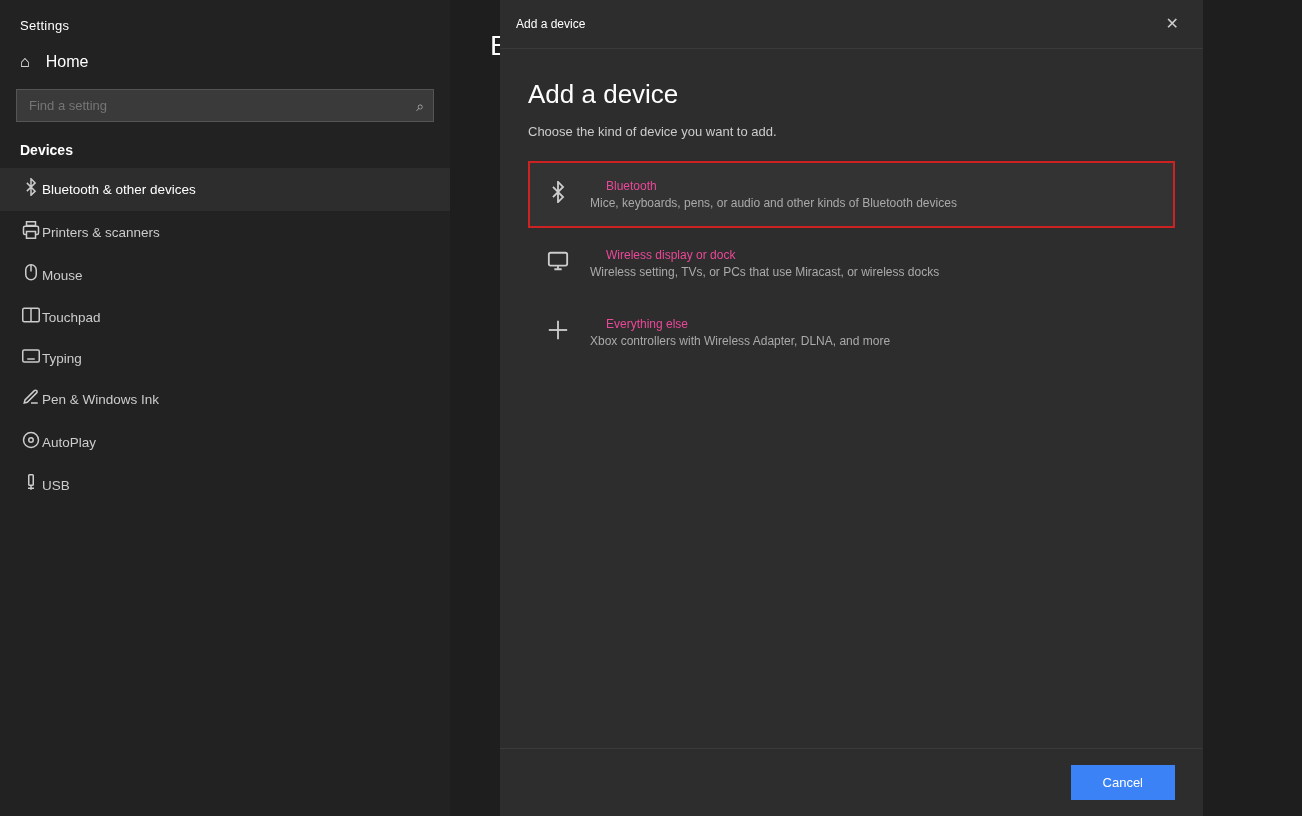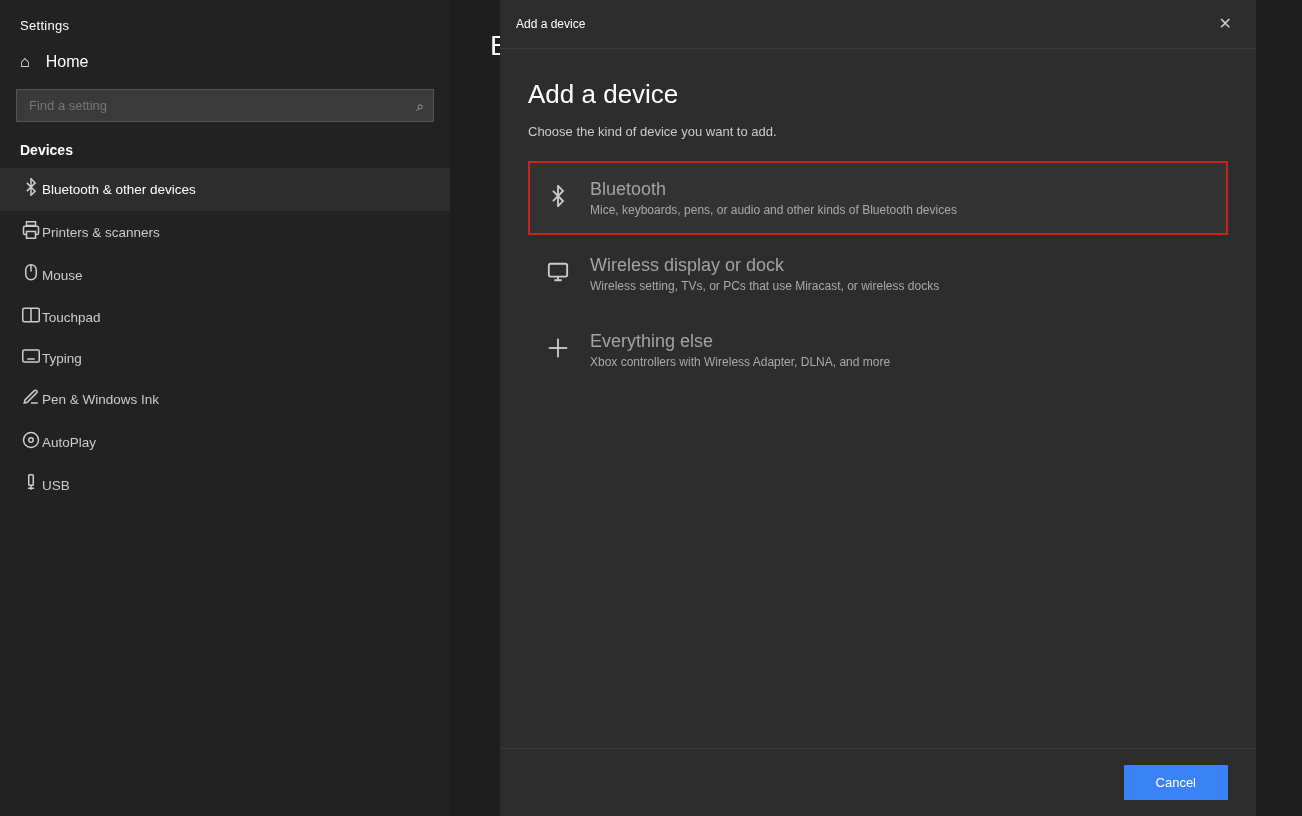--- a/index.html
+++ b/index.html
@@ -91,21 +91,21 @@
     
     .main-content {
       flex: 1;
       background: #1e1e1e;
       position: relative;
       overflow: hidden;
     }
 
     .dialog {
       background: #2d2d2d;
-      width: 756px;
+      width: 703px;
       margin-top: 0;
       position: absolute;
       top: 0;
       left: 50px;
       right: 0;
       bottom: 0;
       display: flex;
       flex-direction: column;
     }
 
@@ -169,24 +169,25 @@
 
     .device-option-icon {
       width: 28px;
       text-align: center;
       font-size: 20px;
       color: #cccccc;
       flex-shrink: 0;
     }
 
     .device-option-text .option-title {
-      color: #a3a3a3;
-      font-size: 18px;
+      color: #ec4899;
+      font-size: 12px;
       font-weight: 400;
       margin-bottom: 3px;
+      margin-left: 16px;
     }
     .device-option-text .option-desc {
       color: #aaaaaa;
       font-size: 12px;
     }
 
     .dialog-footer {
       display: flex;
       justify-content: flex-end;
       padding: 16px 28px;

